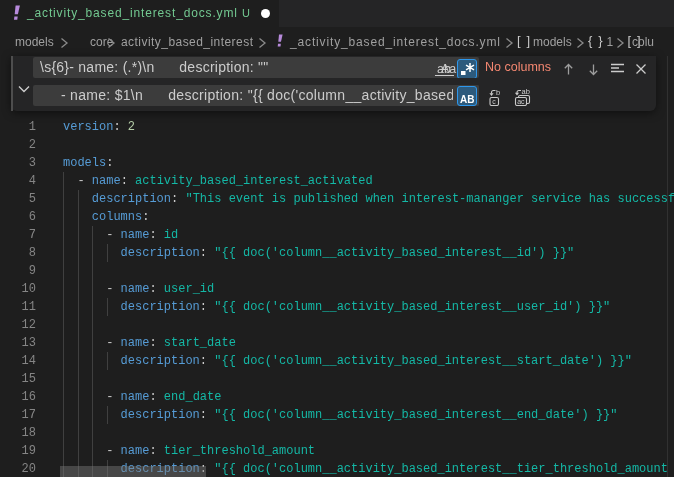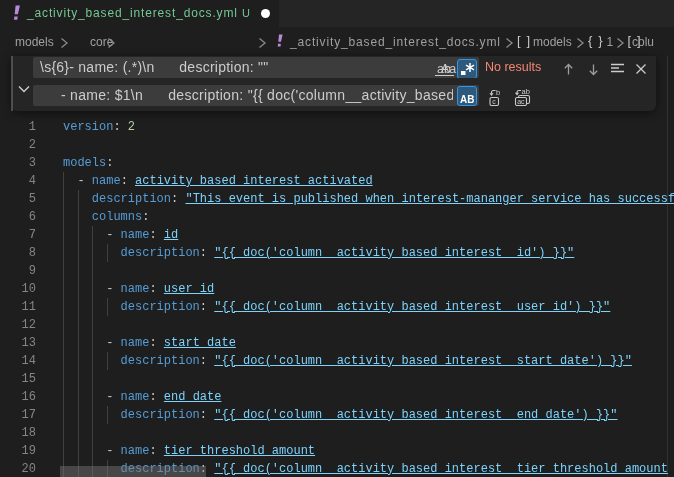--- a/index.html
+++ b/index.html
@@ -16,21 +16,21 @@
   #crumb { left:0; top:27px; width:674px; height:29px; background:#1e1e1e; color:#a0a0a0; font-size:12px; white-space:nowrap; overflow:hidden; }
   #crumb .it { position:absolute; top:8px; }
   #crumb svg { display:block; }
   #crumb .sep { position:absolute; top:10px; }
   #crumb .sym { position:absolute; top:6px; font-size:13px; color:#c8c8c8; letter-spacing:1.2px; }
   
   #gutter { left:0; top:117.8px; width:36px; text-align:right; font-family:"Liberation Mono", monospace; font-size:12px; line-height:18px; color:#858585; }
   #code { left:63px; top:117.8px; width:611px; font-family:"Liberation Mono", monospace; font-size:12px; line-height:18px; color:#cccccc; white-space:pre; overflow:hidden; }
   #code div { height:18px; }
   .k { color:#569cd6; }
-  .s { color:#7dd3fc;text-decoration:underline; }
+  .s { color:#14b8a6; }
   .n { color:#b5cea8; }
   .guide { position:absolute; width:1px; background:#404040; }
   
   #fw { transform:translateZ(0); left:11px; top:56px; width:645px; height:55px; background:#252526; border-radius:0 0 6px 6px; box-shadow:0 2px 8px rgba(0,0,0,0.5); }
   #fw .sash { position:absolute; left:0; top:0; width:2px; height:55px; background:#4e4e4e; }
   #fw .chev { position:absolute; left:7px; top:23px; }
   .finput { position:absolute; left:22px; width:446px; height:21px; background:#3c3c3c; border-radius:2px; color:#cccccc; font-size:14px; line-height:21px; white-space:pre; overflow:hidden; }
   #findinput { top:1px; }
   #replinput { top:29px; }
   .finput .txt { position:absolute; left:7px; top:0; letter-spacing:0.25px; }
@@ -62,20 +62,21 @@
       <svg width="9" height="12">
         <path d="M1.5 1.5 L7 6 L1.5 10.5" stroke="#8a8a8a" stroke-width="1.3" fill="none"></path>
       </svg>
     </span>
     <span class="it" style="left:90px">core</span>
     <span class="sep" style="left:107px">
       <svg width="9" height="12">
         <path d="M1.5 1.5 L7 6 L1.5 10.5" stroke="#8a8a8a" stroke-width="1.3" fill="none"></path>
       </svg>
     </span>
+    <span class="it" style="left:121px; letter-spacing:0.45px">activity_based_interest</span>
     <span class="sep" style="left:258px">
       <svg width="9" height="12">
         <path d="M1.5 1.5 L7 6 L1.5 10.5" stroke="#8a8a8a" stroke-width="1.3" fill="none"></path>
       </svg>
     </span>
     <svg style="position:absolute;left:276px;top:7px" width="9" height="15">
       <polygon points="3.0,0.5 6.6,0.5 5.0,7.8 2.3,7.8" fill="#b78adb"></polygon>
       <polygon points="2.0,9.8 4.8,9.8 4.5,12.4 1.7,12.4" fill="#b78adb"></polygon>
     </svg>
     <span class="it" style="left:290px; letter-spacing:0.85px">_activity_based_interest_docs.yml</span>
@@ -127,21 +128,21 @@
 
     <div class="finput" id="findinput">
       <span class="txt">\s{6}- name: (.*)\n      description: ""</span>
       <span class="opt" style="left:408px">Aa</span>
       <span class="opt" style="left:404px;">ab</span><span style="position:absolute;left:402px;top:17.5px;width:19px;height:1.2px;background:#cccccc;"></span>
       <span class="togglebtn" style="left:423.5px; top:1.5px;"><svg width="17" height="16" style="position:absolute;left:0px;top:0px">
           <rect x="3" y="11" width="4.5" height="4" fill="#ffffff"></rect>
           <path d="M12 3 V12 M8 5.2 L16 9.8 M16 5.2 L8 9.8" stroke="#ffffff" stroke-width="1.5" fill="none"></path>
         </svg></span>
     </div>
-    <div id="noresults">No results</div>
+    <div id="noresults">No columns</div>
     <span class="icobtn" style="left:551px; top:6px"><svg width="13" height="13">
         <path d="M6.5 1.5 L6.5 11.5 M2.8 5.2 L6.5 1.5 L10.2 5.2" stroke="#9d9d9d" stroke-width="1.3" fill="none"></path>
       </svg></span>
     <span class="icobtn" style="left:575.5px; top:6px"><svg width="13" height="13">
         <path d="M6.5 1.5 L6.5 11.5 M2.8 7.8 L6.5 11.5 L10.2 7.8" stroke="#9d9d9d" stroke-width="1.3" fill="none"></path>
       </svg></span>
     <span class="icobtn" style="left:599px"><svg width="15" height="14">
         <path d="M1 3.5 L14 3.5 M1 7 L9 7 M1 10.5 L14 10.5" stroke="#cccccc" stroke-width="1.3" fill="none"></path>
       </svg></span>
     <span class="icobtn" style="left:624px"><svg width="12" height="12">

